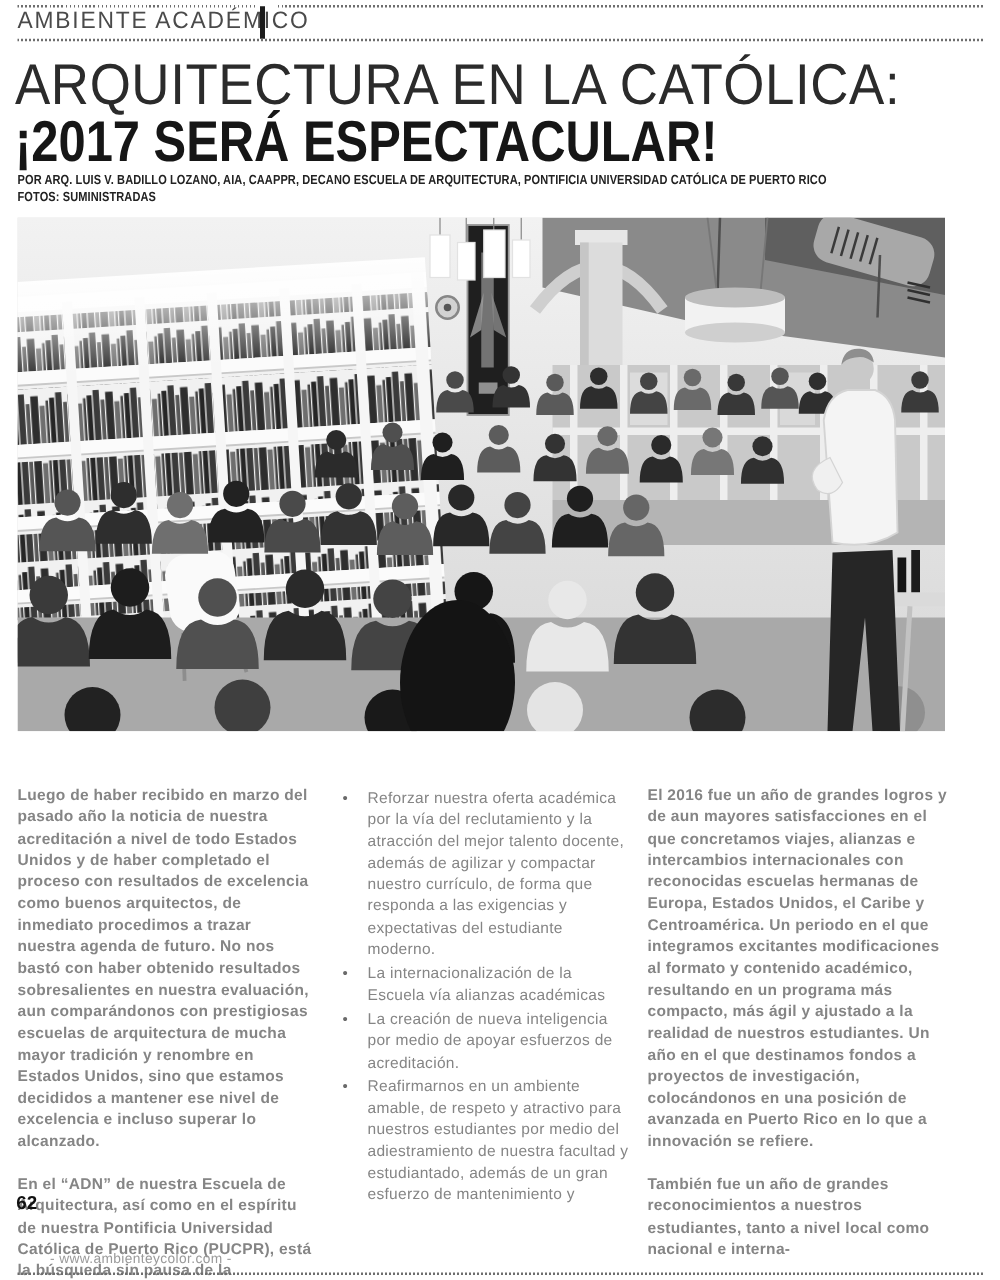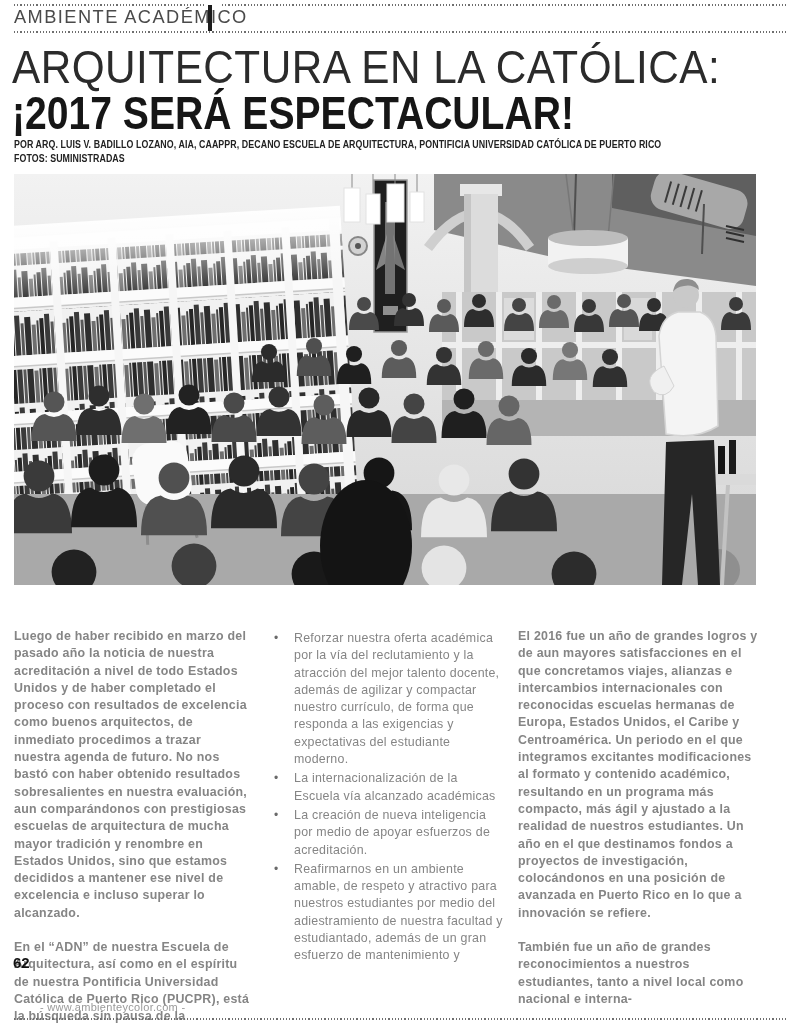--- a/index.html
+++ b/index.html
@@ -298,21 +298,21 @@
 </div>
 
 <div class="article">
   <div class="col col-1">
     <p>Luego de haber recibido en marzo del pasado año la noticia de nuestra acreditación a nivel de todo Estados Unidos y de haber completado el proceso con resultados de excelencia como buenos arquitectos, de inmediato procedimos a trazar nuestra agenda de futuro. No nos bastó con haber obtenido resultados sobresalientes en nuestra evaluación, aun comparándonos con prestigiosas escuelas de arquitectura de mucha mayor tradición y renombre en Estados Unidos, sino que estamos decididos a mantener ese nivel de excelencia e incluso superar lo alcanzado.</p>
     <p>En el “ADN” de nuestra Escuela de Arquitectura, así como en el espíritu de nuestra Pontificia Universidad Católica de Puerto Rico (PUCPR), está la búsqueda sin pausa de la excelencia.  Por ello decidimos profundizar aún más en los siguientes aspectos:</p>
   </div>
   <div class="col col-2">
     <ul class="bullets">
       <li>Reforzar nuestra oferta académica por la vía del reclutamiento y la atracción del mejor talento docente, además de agilizar y compactar nuestro currículo, de forma que responda a las exigencias y expectativas del estudiante moderno.</li>
-      <li>La internacionalización de la Escuela vía alcanzado académicas</li>
+      <li>La internacionalización de la Escuela vía alianzas académicas</li>
       <li>La creación de nueva inteligencia por medio de apoyar esfuerzos de acreditación.</li>
       <li>Reafirmarnos en un ambiente amable, de respeto y atractivo para nuestros estudiantes por medio del adiestramiento de nuestra facultad y estudiantado, además de un gran esfuerzo de mantenimiento y</li>
     </ul>
   </div>
   <div class="col col-3">
     <p>El 2016 fue un año de grandes logros y de aun mayores satisfacciones en el que concretamos viajes, alianzas e intercambios internacionales con reconocidas escuelas hermanas de Europa, Estados Unidos, el Caribe y Centroamérica. Un periodo en el que integramos excitantes modificaciones al formato y contenido académico, resultando en un programa más compacto, más ágil y ajustado a la realidad de nuestros estudiantes. Un año en el que destinamos fondos a proyectos de investigación, colocándonos en una posición de avanzada en Puerto Rico en lo que a innovación se refiere.</p>
     <p>También fue un año de grandes reconocimientos a nuestros estudiantes, tanto a nivel local como nacional e interna-</p>
   </div>
 </div>
 

